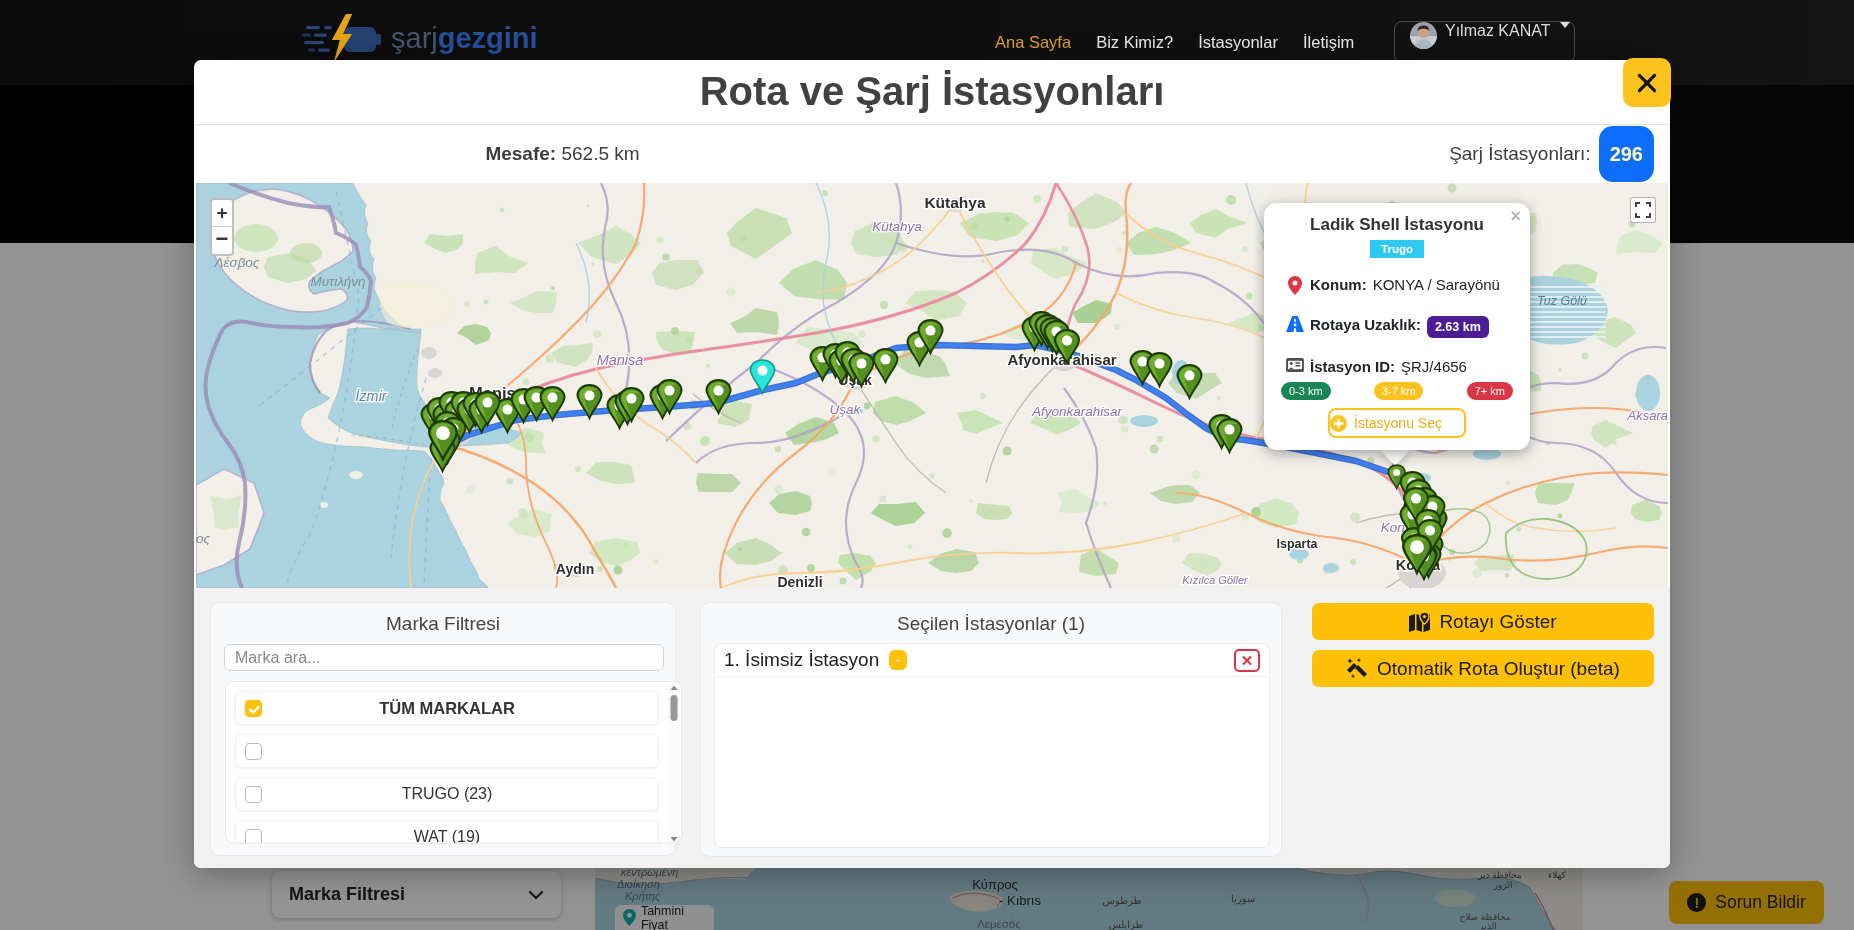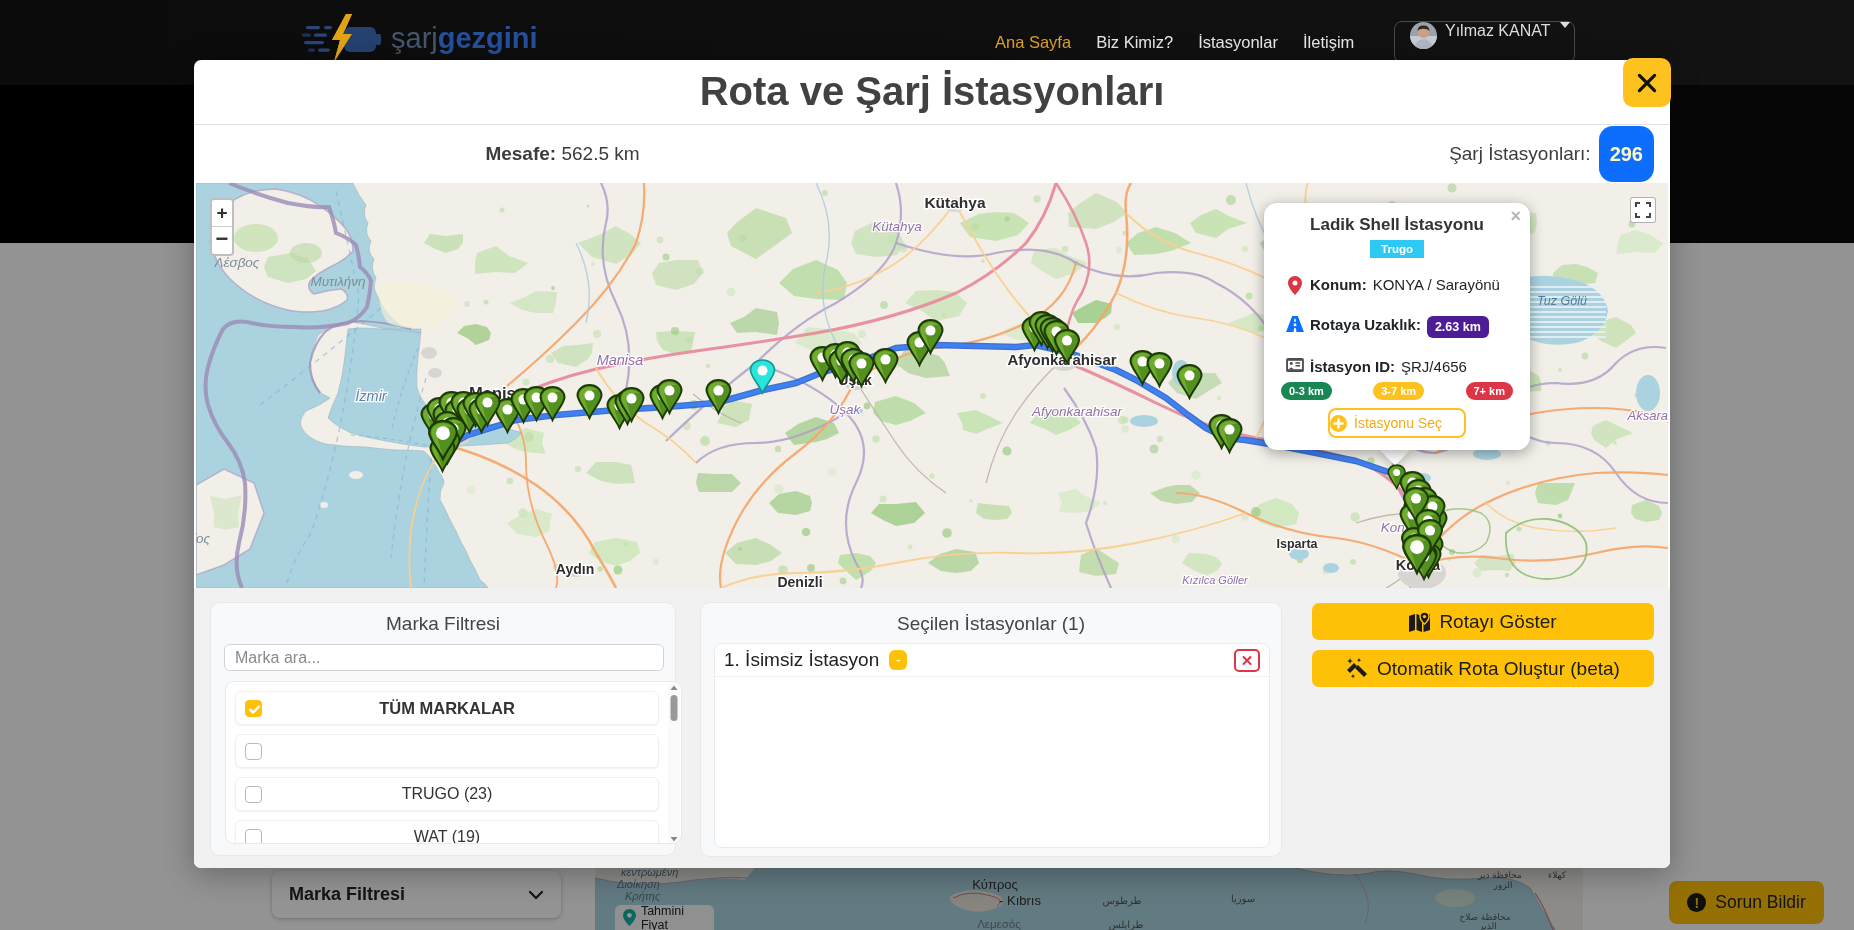--- a/index.html
+++ b/index.html
@@ -54,21 +54,21 @@
 .ptail{position:absolute;left:1188px;top:256px;width:22px;height:22px;background:#fff;transform:rotate(45deg);border-radius:3px;z-index:19;box-shadow:3px 3px 8px rgba(0,0,0,.15)}
 .pclose{position:absolute;right:9px;top:3px;color:#b5b5b5;font-size:18px;font-weight:bold}
 .ptitle{text-align:center;font-size:17px;font-weight:bold;color:#333;margin-top:12px}
 .ptrugo{text-align:center;margin-top:4px}
 .ptrugo span{background:#2ec9f2;color:#fff;font-size:11.5px;font-weight:bold;border-radius:0;padding:3px 11px}
 .prow{display:flex;align-items:flex-start;margin:0 0 0 21px;font-size:15px;color:#212529}
 .prow b{margin-right:6px}
 .prow .ic{width:20px;margin-right:5px;display:flex;justify-content:center}
 .gbadge{background:#4c1d95;color:#fff;font-size:12.5px;font-weight:bold;border-radius:6px;padding:4px 8px}
 .kmrow{display:flex;justify-content:space-between;margin:7px 17px 0 17px}
-.kmrow span{color:#fff;font-size:11px;font-weight:bold;border-radius:9px;padding:3px 8px}
+.kmrow span{color:#fff;font-size:11px;font-weight:normal;border-radius:9px;padding:3px 8px}
 .selbtn{margin:8px auto 0;width:138px;height:30px;white-space:nowrap;border:2px solid #fdc21d;border-radius:8px;display:flex;align-items:center;justify-content:flex-start;color:#efad15;font-size:14px}
 .zoomctl{position:absolute;left:14px;top:15px;width:24px;height:58px;background:#fff;border:2px solid rgba(0,0,0,.25);border-radius:4px;z-index:15}
 .zoomctl div{height:27px;text-align:center;font-size:19px;font-weight:bold;color:#333;line-height:26px}
 .fullctl{position:absolute;right:12px;top:14px;width:26px;height:26px;background:#fff;border-radius:3px;border:1px solid rgba(0,0,0,.3);z-index:15;display:flex;align-items:center;justify-content:center}
 </style>
 </head>
 <body>
 <div class="hero"></div>
 <div class="accord">
     <span>Marka Filtresi</span>

